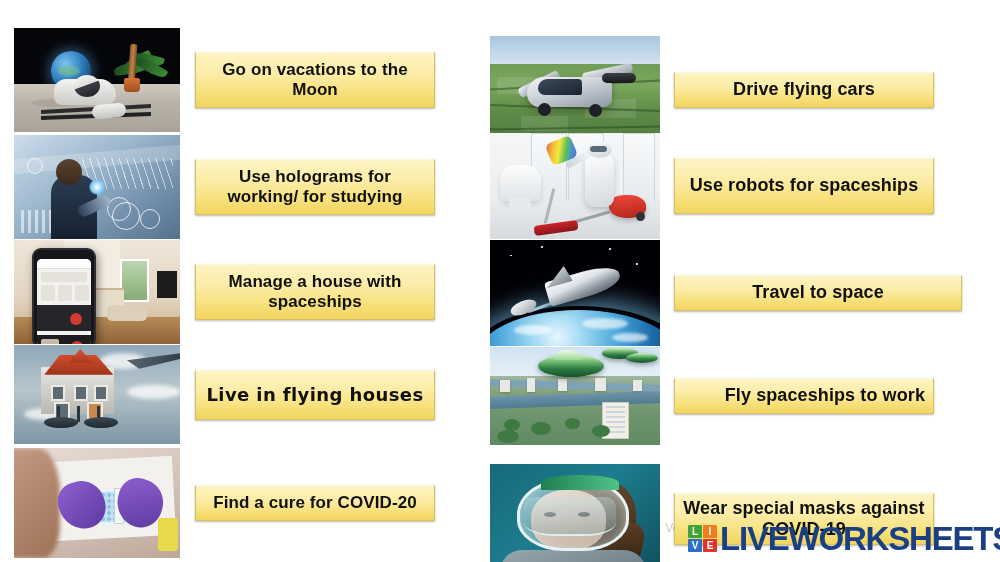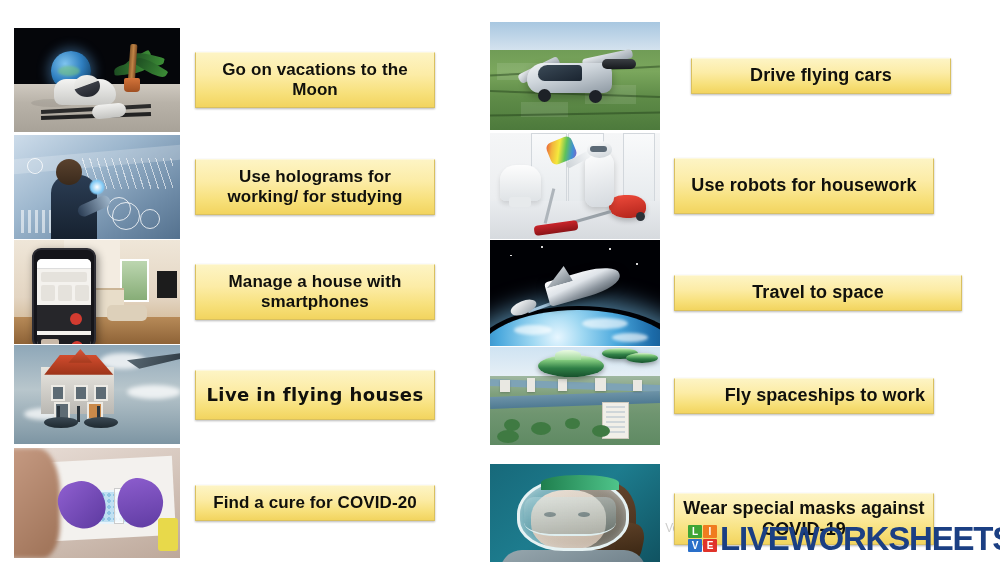--- a/index.html
+++ b/index.html
@@ -355,21 +355,21 @@
               <div class="ph-dark" style="top:46px;height:26px;"></div>
               <div class="ph-red" style="left:33px;top:54px;"></div>
               <div class="ph-dark" style="top:76px;height:22px;background:#1d1d21;"></div>
               <div class="ph-card" style="left:4px;top:80px;width:18px;height:14px;background:#c9b9a8;"></div>
               <div class="ph-red" style="left:34px;top:82px;"></div>
             </div>
           </div>
         </div>
       </div>
       <div class="label sans" style="margin-left:15px;width:240px;height:56px;font-size:17px;">
-        <span>Manage a house with smartphones</span>
+        <span>Manage a house with spaceships</span>
       </div>
     </div>
 
     <div class="row" style="top:345px;height:99px;">
       <div class="pic" style="margin-left:14px;width:166px;height:99px;">
         <div class="scene">
           <div class="fh-sky"></div>
           <div class="fh-cloud" style="left:52%;top:8%;width:46px;height:16px;"></div>
           <div class="fh-cloud" style="left:68%;top:40%;width:54px;height:14px;"></div>
           <div class="fh-cloud" style="left:6%;top:64%;width:40px;height:12px;"></div>
@@ -408,21 +408,21 @@
         </div>
       </div>
       <div class="label sans" style="margin-left:15px;width:240px;height:36px;font-size:17px;">
         <span>Find a cure for COVID-20</span>
       </div>
     </div>
   </div>
 
   <div class="column col-right">
 
-    <div class="row" style="top:22px;height:108px;gap:17px;">
+    <div class="row" style="top:36px;height:108px;">
       <div class="pic" style="margin-left:10px;width:170px;height:108px;">
         <div class="scene">
           <div class="fc-land"></div>
           <div class="fc-sky"></div>
           <div class="fc-field" style="left:4%;top:38%;width:26%;height:16%;"></div>
           <div class="fc-field" style="left:56%;top:58%;width:30%;height:18%;"></div>
           <div class="fc-field" style="left:18%;top:74%;width:28%;height:14%;"></div>
           <div class="fc-hedge" style="left:0;right:0;top:44%;transform:rotate(-3deg);"></div>
           <div class="fc-hedge" style="left:0;right:0;top:66%;transform:rotate(2deg);"></div>
           <div class="fc-hedge" style="left:0;right:0;top:84%;transform:rotate(-1deg);"></div>
@@ -456,21 +456,21 @@
           <div class="rb-robot"></div>
           <div class="rb-arm"></div>
           <div class="rb-head"></div>
           <div class="rb-visor"></div>
           <div class="rb-duster"></div>
           <div class="rb-wand"></div>
           <div class="rb-nozzle"></div>
         </div>
       </div>
       <div class="label sans" style="margin-left:14px;width:260px;height:56px;font-size:18px;">
-        <span>Use robots for housework</span>
+        <span>Use robots for spaceships</span>
       </div>
     </div>
 
     <div class="row" style="top:240px;height:106px;">
       <div class="pic" style="margin-left:10px;width:170px;height:106px;">
         <div class="scene">
           <div class="sp-bg"></div>
           <div class="sp-star" style="left:12%;top:14%;"></div>
           <div class="sp-star" style="left:70%;top:8%;"></div>
           <div class="sp-star" style="left:86%;top:22%;"></div>

